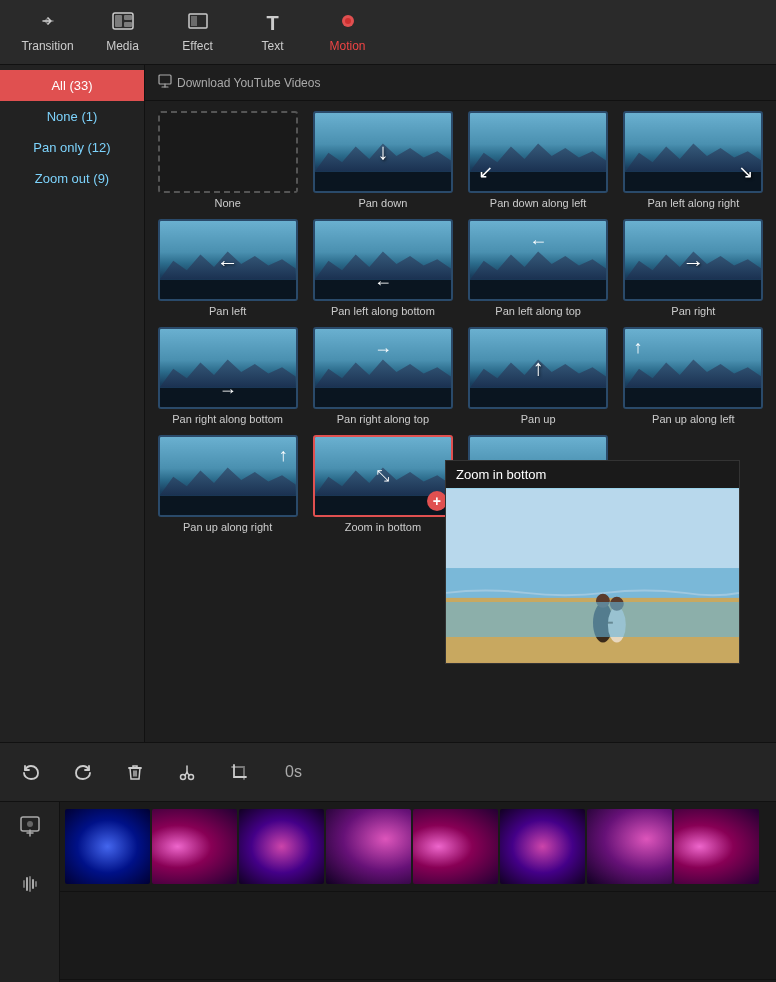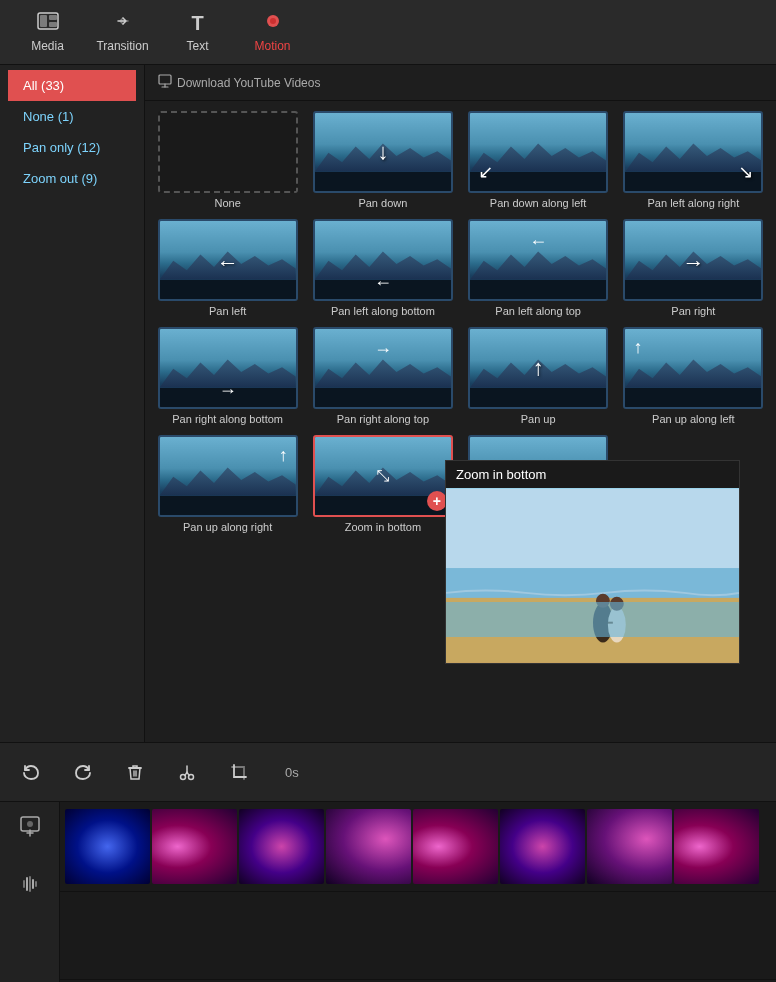--- a/index.html
+++ b/index.html
@@ -33,21 +33,22 @@
     .main {
       display: flex;
       height: calc(982px - 65px - 60px - 180px);
     }
 
     
     .sidebar {
       width: 145px;
       background: #222;
       border-right: 1px solid #111;
-      padding: 5px 8px;
+      padding: 5px 0;
+      text-align: center;
     }
     .sidebar-item {
       padding: 8px 15px;
       cursor: pointer;
       font-size: 13px;
       color: #7dd3fc;
     }
     .sidebar-item.active {
       background: #e05050;
       color: #fff;
@@ -252,21 +253,21 @@
       height: 32px;
       display: flex;
       align-items: center;
       justify-content: center;
       cursor: pointer;
       color: #ccc;
       font-size: 18px;
       border-radius: 4px;
     }
     .time-label {
-      font-size: 13px;
+      font-size: 16px;
       color: #aaa;
       margin-left: 10px;
     }
 
     
     .timeline {
       background: #1a1a1a;
       height: 180px;
       display: flex;
       overflow: hidden;
@@ -332,39 +333,48 @@
     }
     
     .smoke-frame-blue {
       background: radial-gradient(ellipse at center, #4466ee 0%, #001188 50%, #000033 100%);
     }
   </style>
 </head>
 <body>
 
 <div class="toolbar">
+  <div class="toolbar-item">
+    <span class="icon">
+      <svg width="22" height="18" viewBox="0 0 22 18" fill="none">
+        <path d="M6 9 L14 9 M11 6 L14 9 L11 12" stroke="#ccc" stroke-width="1.5" stroke-linecap="round" stroke-linejoin="round"></path>
+        <path d="M16 9 L8 9 M11 6 L8 9 L11 12" stroke="#ccc" stroke-width="1.5" stroke-linecap="round" stroke-linejoin="round" transform="translate(0,0)" opacity="0.5"></path>
+      </svg>
+    </span>
+    <span>Transition</span>
+  </div>
   <div class="toolbar-item">
     <span class="icon">
       <svg width="22" height="18" viewBox="0 0 22 18" fill="#ccc">
         <rect x="1" y="1" width="20" height="16" rx="2" fill="none" stroke="#ccc" stroke-width="1.5"></rect>
         <rect x="3" y="3" width="7" height="12" rx="1" fill="#ccc" opacity="0.5"></rect>
         <rect x="12" y="3" width="8" height="5" rx="1" fill="#ccc" opacity="0.5"></rect>
         <rect x="12" y="10" width="8" height="5" rx="1" fill="#ccc" opacity="0.5"></rect>
       </svg>
     </span>
     <span>Media</span>
   </div>
   <div class="toolbar-item">
     <span class="icon">
       <svg width="22" height="18" viewBox="0 0 22 18" fill="none">
-        <path d="M6 9 L14 9 M11 6 L14 9 L11 12" stroke="#ccc" stroke-width="1.5" stroke-linecap="round" stroke-linejoin="round"></path>
-        <path d="M16 9 L8 9 M11 6 L8 9 L11 12" stroke="#ccc" stroke-width="1.5" stroke-linecap="round" stroke-linejoin="round" transform="translate(0,0)" opacity="0.5"></path>
+        <rect x="2" y="2" width="18" height="14" rx="1" stroke="#ccc" stroke-width="1.5"></rect>
+        <rect x="4" y="4" width="6" height="10" fill="#ccc" opacity="0.4"></rect>
       </svg>
     </span>
-    <span>Transition</span>
+    <span>Effect</span>
   </div>
   <div class="toolbar-item">
     <span class="icon" style="font-size:20px;color:#ccc;font-weight:bold;">T</span>
     <span>Text</span>
   </div>
   <div class="toolbar-item active">
     <span class="icon">
       <svg width="22" height="18" viewBox="0 0 22 18" fill="none">
         <circle cx="11" cy="9" r="6" fill="#e05050"></circle>
         <circle cx="11" cy="9" r="3" fill="#cc3030"></circle>

